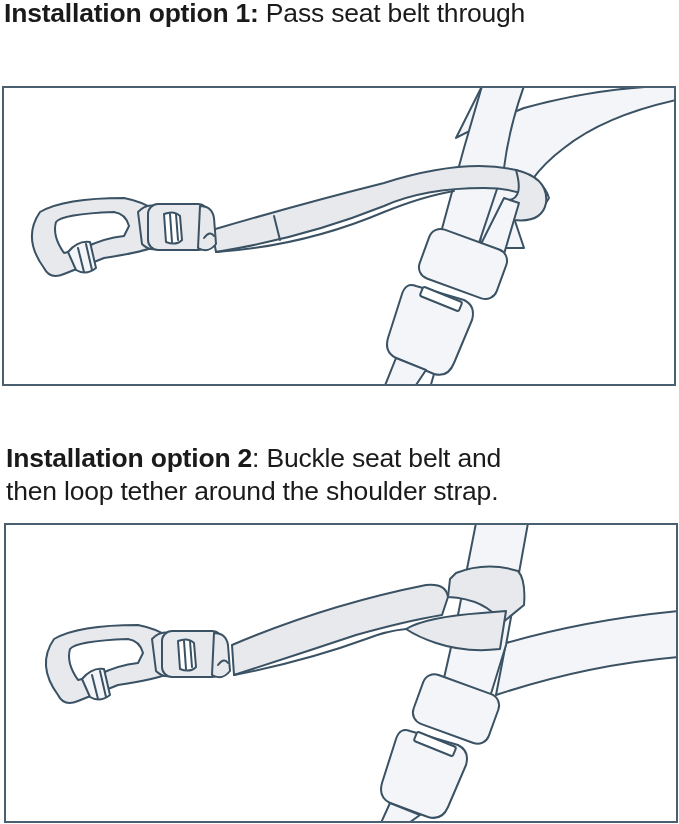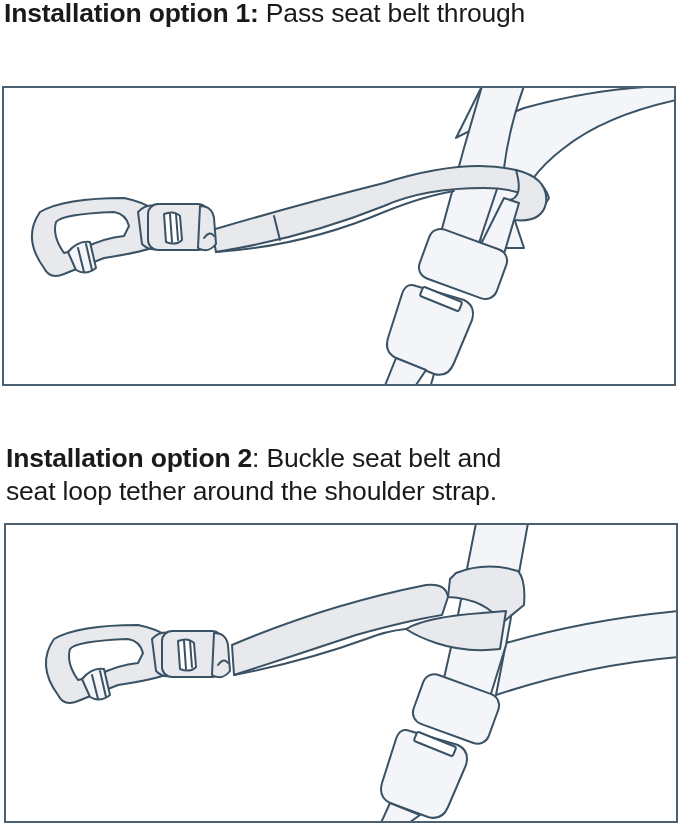--- a/index.html
+++ b/index.html
@@ -60,21 +60,21 @@
     <rect class="st f1" x="144" y="116" width="60" height="46" rx="10"></rect>
     <path class="st fw" d="M160,126 Q170,122 176,128 L178,152 Q172,158 162,154 Z"></path>
     <path class="st" fill="none" d="M166,126 L168,154 M172,126 L174,152"></path>
     <path class="st f1" d="M196,118 Q208,118 210,130 L212,156 Q204,166 194,160 Z"></path>
     <path class="st" fill="none" d="M200,150 Q206,142 210,148"></path>
   </svg>
 </div>
 
 <h2 class="caption" id="cap2">
   <b>Installation option 2</b><span>: Buckle seat belt and</span><br>
-  <span>seat loop tether around the shoulder strap.</span>
+  <span>then loop tether around the shoulder strap.</span>
 </h2>
 
 <div class="frame" id="frame2">
   <svg width="674" height="300" viewBox="0 0 674 300">
 
     <path class="st f2" d="M500,118 Q580,95 672,86 L672,132 Q580,140 490,170 Z"></path>
 
     <path class="st f2" d="M470,-2 L522,-2 L500,120 L484,172 L436,162 L450,100 Z"></path>
 
     <path class="st f1" d="M226,120 Q320,80 420,60 Q440,58 442,72 L436,90 Q400,96 350,110 Q290,130 228,150 Z"></path>

